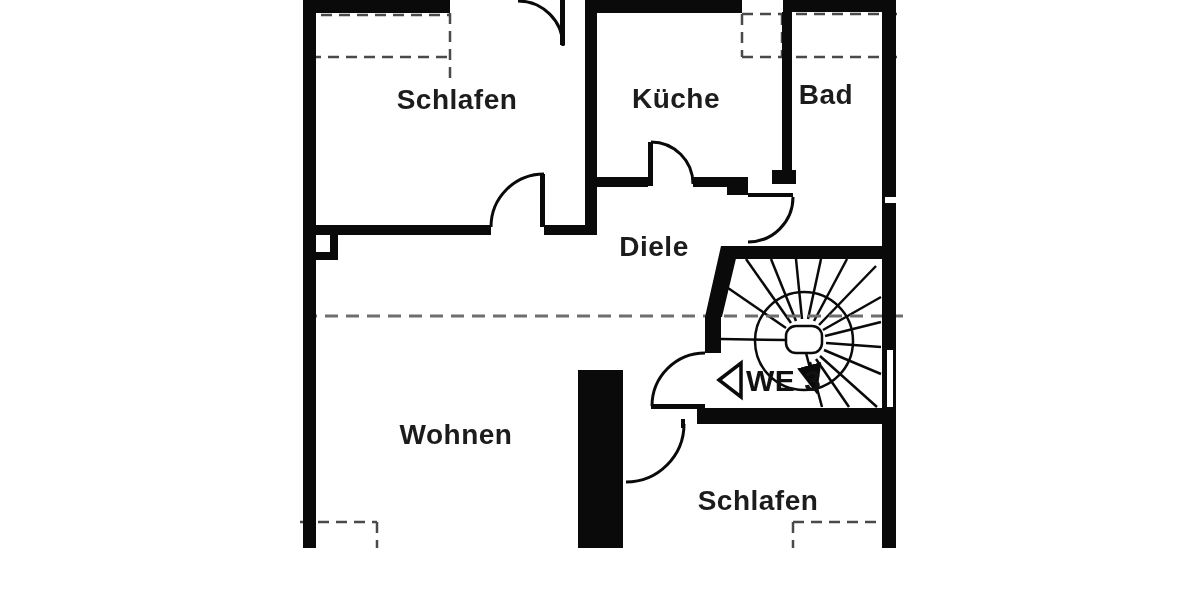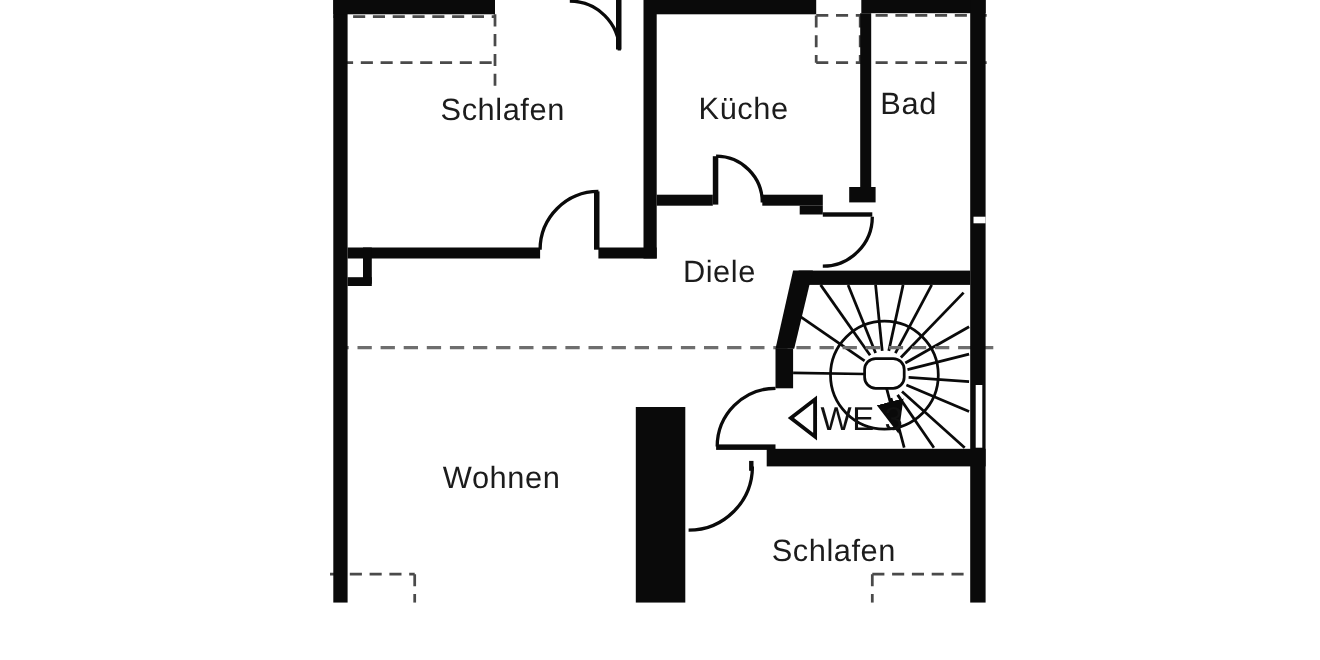--- a/index.html
+++ b/index.html
@@ -1,17 +1,17 @@
 <!DOCTYPE html>
 <html><head>
 <meta charset="utf-8">
 <style>
   html,body{margin:0;padding:0;background:#ffffff;}
   .stage{position:relative;width:1200px;height:548px;background:#ffffff;overflow:hidden;
-         font-family:"Liberation Sans", sans-serif;}
+         font-family:"Liberation Sans", sans-serif;font-weight:bold;}
   svg{display:block}
   .room-label{fill:#1c1c1c;font-size:28px;letter-spacing:0.5px;}
   .unit-label{fill:#111111;font-size:30px;letter-spacing:0.5px;}
   .wall{fill:#0a0a0a;stroke:none;}
   .door-arc{fill:none;stroke:#0a0a0a;stroke-width:3;}
   .leaf{fill:#0a0a0a;}
   .tread{stroke:#0a0a0a;stroke-width:2.5;fill:none;}
   .stair-curve{stroke:#0a0a0a;stroke-width:2.5;fill:none;}
   .hub{fill:#ffffff;stroke:#0a0a0a;stroke-width:2.5;}
   .dash{stroke:#4a4a4a;stroke-width:2.5;fill:none;stroke-dasharray:11 7;}

